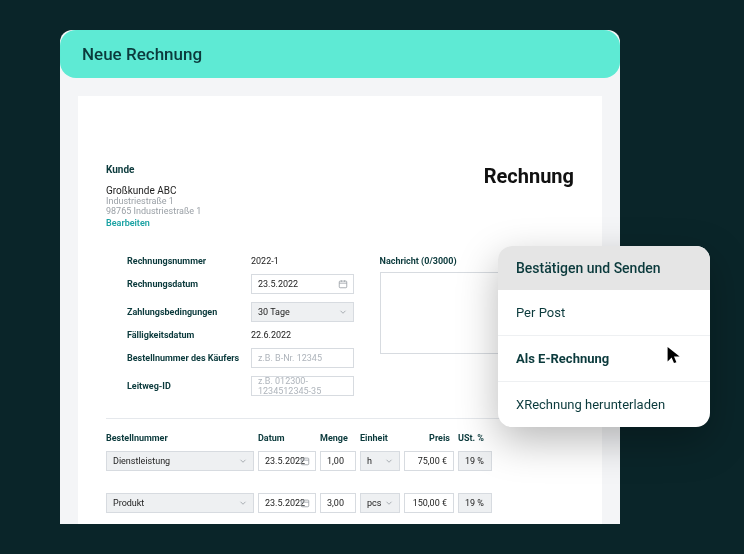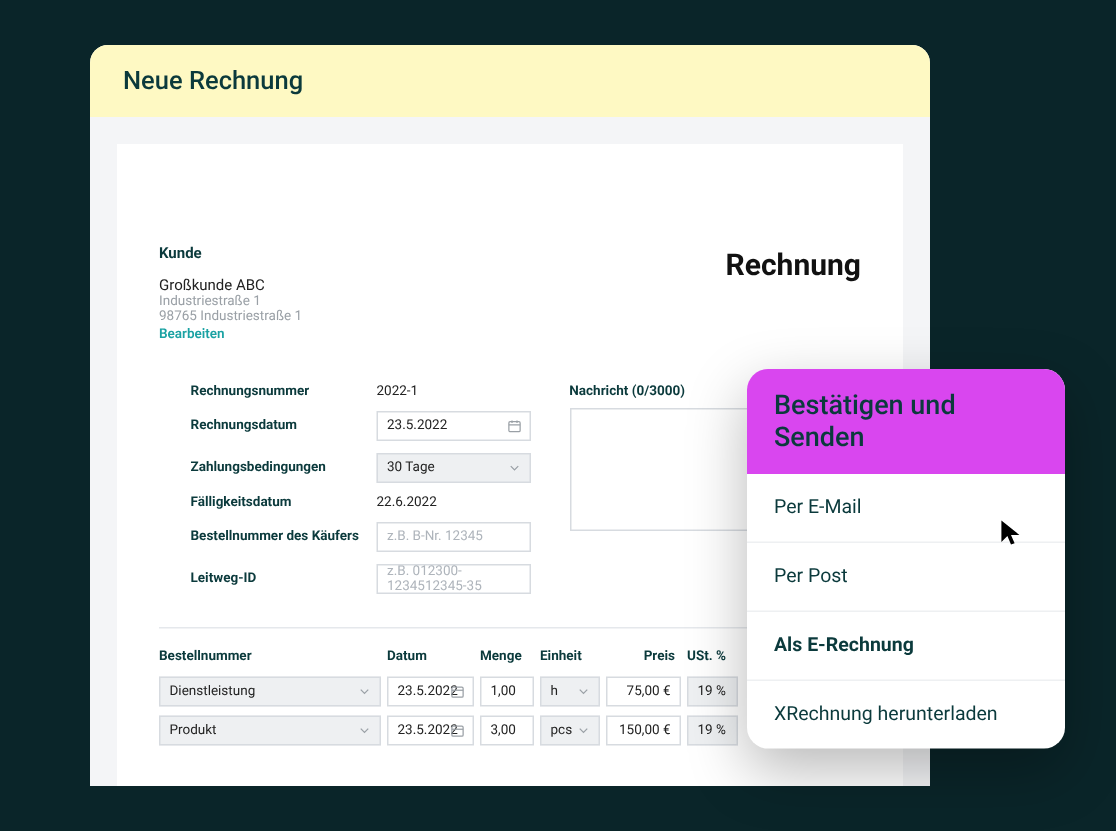--- a/index.html
+++ b/index.html
@@ -8,25 +8,26 @@
 
   .window {
     position: absolute;
     left: 60px; top: 30px;
     width: 560px; height: 494px;
     background: #f4f5f7;
     border-radius: 12px 12px 0 0;
     overflow: hidden;
   }
   .title-bar {
-    background: #fef9c3;
+    background: #5eead4;
     padding: 14px 22px;
     color: #0b3a3c;
     font-size: 17px;
     font-weight: 500;
+    border-radius: 16px;
   }
   .doc {
     margin: 18px 18px 0 18px;
     background: #fff;
     padding: 24px 28px 0 28px;
     height: 100%;
   }
   .doc-head { display: flex; justify-content: space-between; margin-bottom: 28px; margin-top: 44px; }
   .k-label { font-size: 10px; font-weight: 700; color: #0b3a3c; margin-bottom: 10px; }
   .cust-name { font-size: 10px; color: #222; }
@@ -56,42 +57,42 @@
 
   .divider { border-top: 1px solid #e5e8ec; margin-top: 14px; }
 
   .tbl-head { display: flex; font-size: 9px; font-weight: 700; color: #0b3a3c; padding: 14px 0 8px; }
   .c-desc { width: 152px; }
   .c-date { width: 62px; }
   .c-qty  { width: 40px; }
   .c-unit { width: 44px; }
   .c-price{ width: 54px; text-align: right; padding-right: 8px;}
   .c-vat  { width: 38px; }
-  .tbl-row { display: flex; gap: 4px; margin-bottom: 6px; }
+  .tbl-row { display: flex; gap: 4px; margin-bottom: 22px; }
   .cell {
     height: 20px; border: 1px solid #d7dbe0; background: #fff;
     font-size: 9px; display: flex; align-items: center; padding: 0 6px; position: relative; color: #222;
   }
   .cell.select { background: #eef0f2; }
   .cell.price { justify-content: flex-end; }
 
   
   .popup {
     position: absolute;
     right: 34px; top: 246px;
     width: 212px;
     background: #fff;
     border-radius: 14px;
     box-shadow: 0 14px 40px rgba(0,0,0,.28);
     overflow: hidden;
   }
   .popup-head {
-    background: #d946ef;
+    background: #e5e5e5;
     padding: 14px 18px;
-    font-size: 18px;
+    font-size: 14px;
     color: #0b3a3c;
     font-weight: 500;
   }
   .popup-item {
     padding: 15px 18px;
     font-size: 13px;
     color: #0b3a3c;
     border-bottom: 1px solid #eef0f2;
     cursor: pointer;
   }
@@ -230,21 +231,20 @@
         </div>
         <div class="cell price" style="width:50px">150,00 €</div>
         <div class="cell select" style="width:34px">19 %</div>
       </div>
 
     </div>
   </div>
 
   <div class="popup">
     <div class="popup-head">Bestätigen und Senden</div>
-    <div class="popup-item">Per E-Mail</div>
     <div class="popup-item">Per Post</div>
     <div class="popup-item selected">Als E-Rechnung</div>
     <div class="popup-item">XRechnung herunterladen</div>
   </div>
 
   <svg class="cursor" viewBox="0 0 20 24" fill="currentColor">
       <path d="M2 2 L2 20 L7 15 L10 22 L13 21 L10 14 L17 14 Z"></path>
     </svg>
 
 </div>

